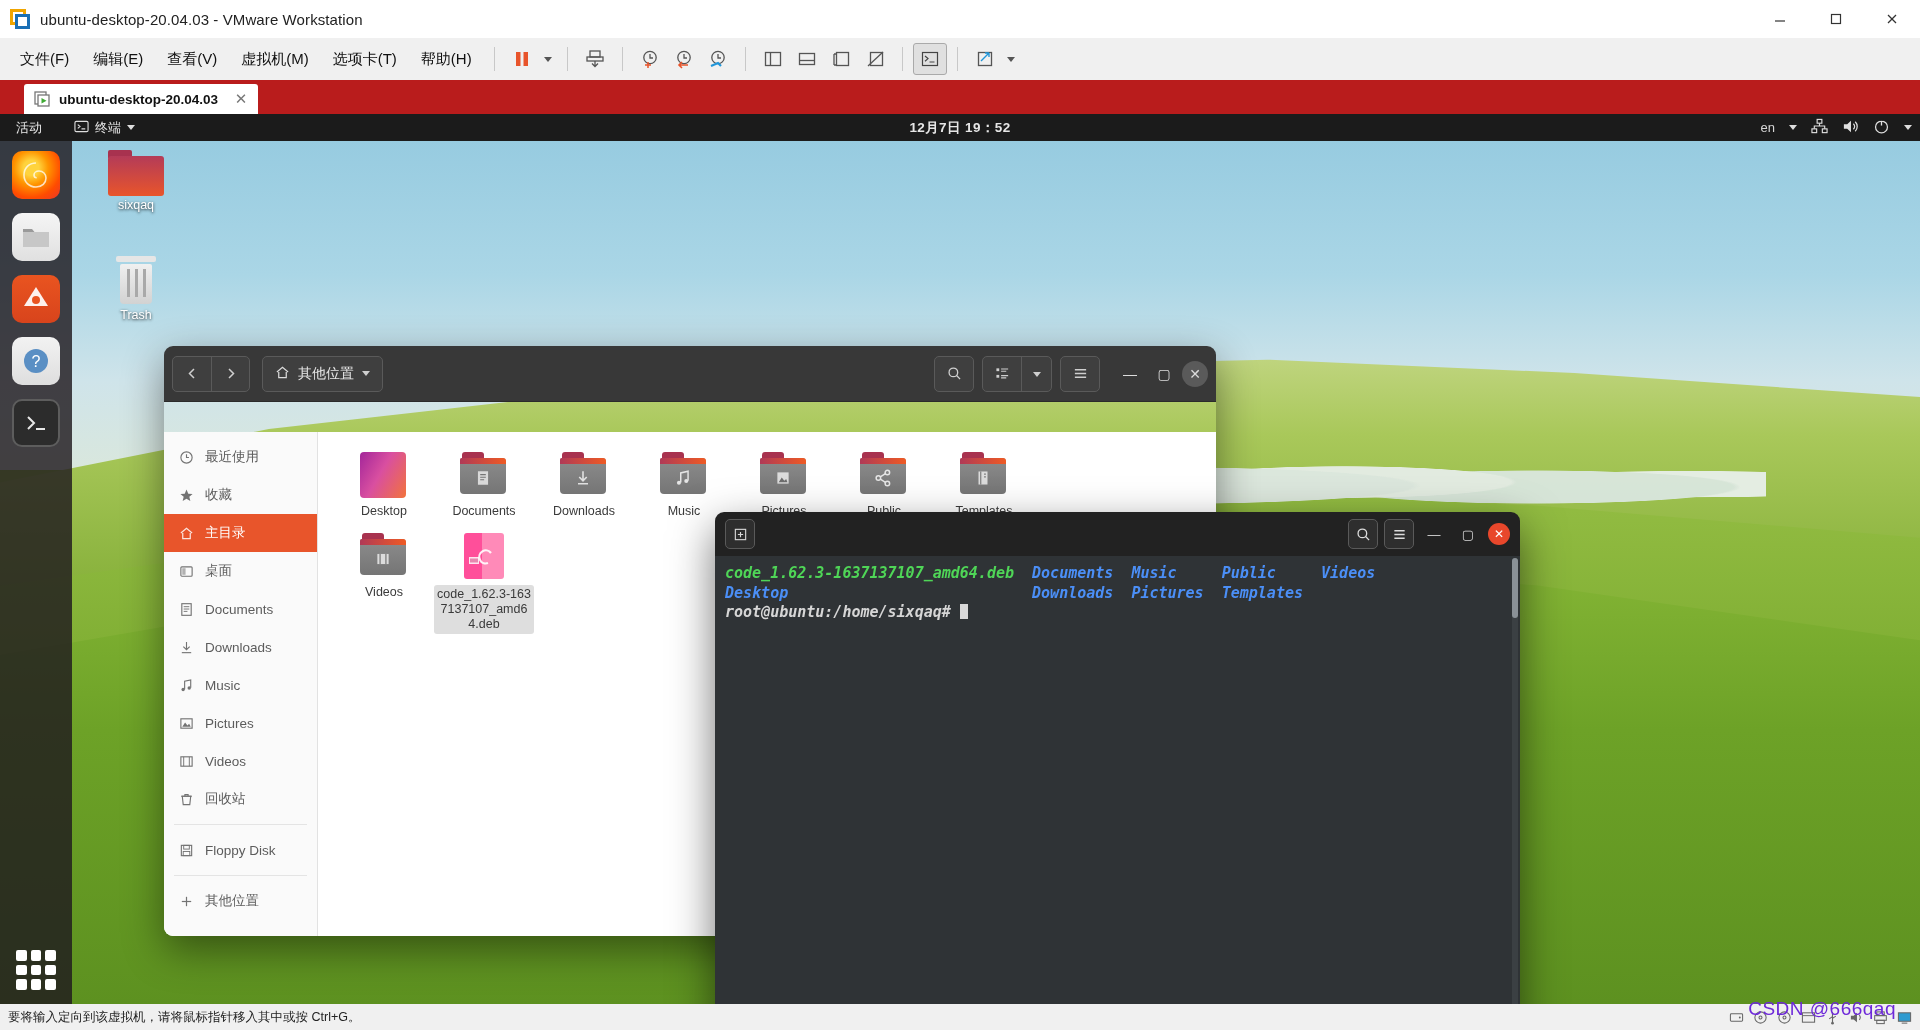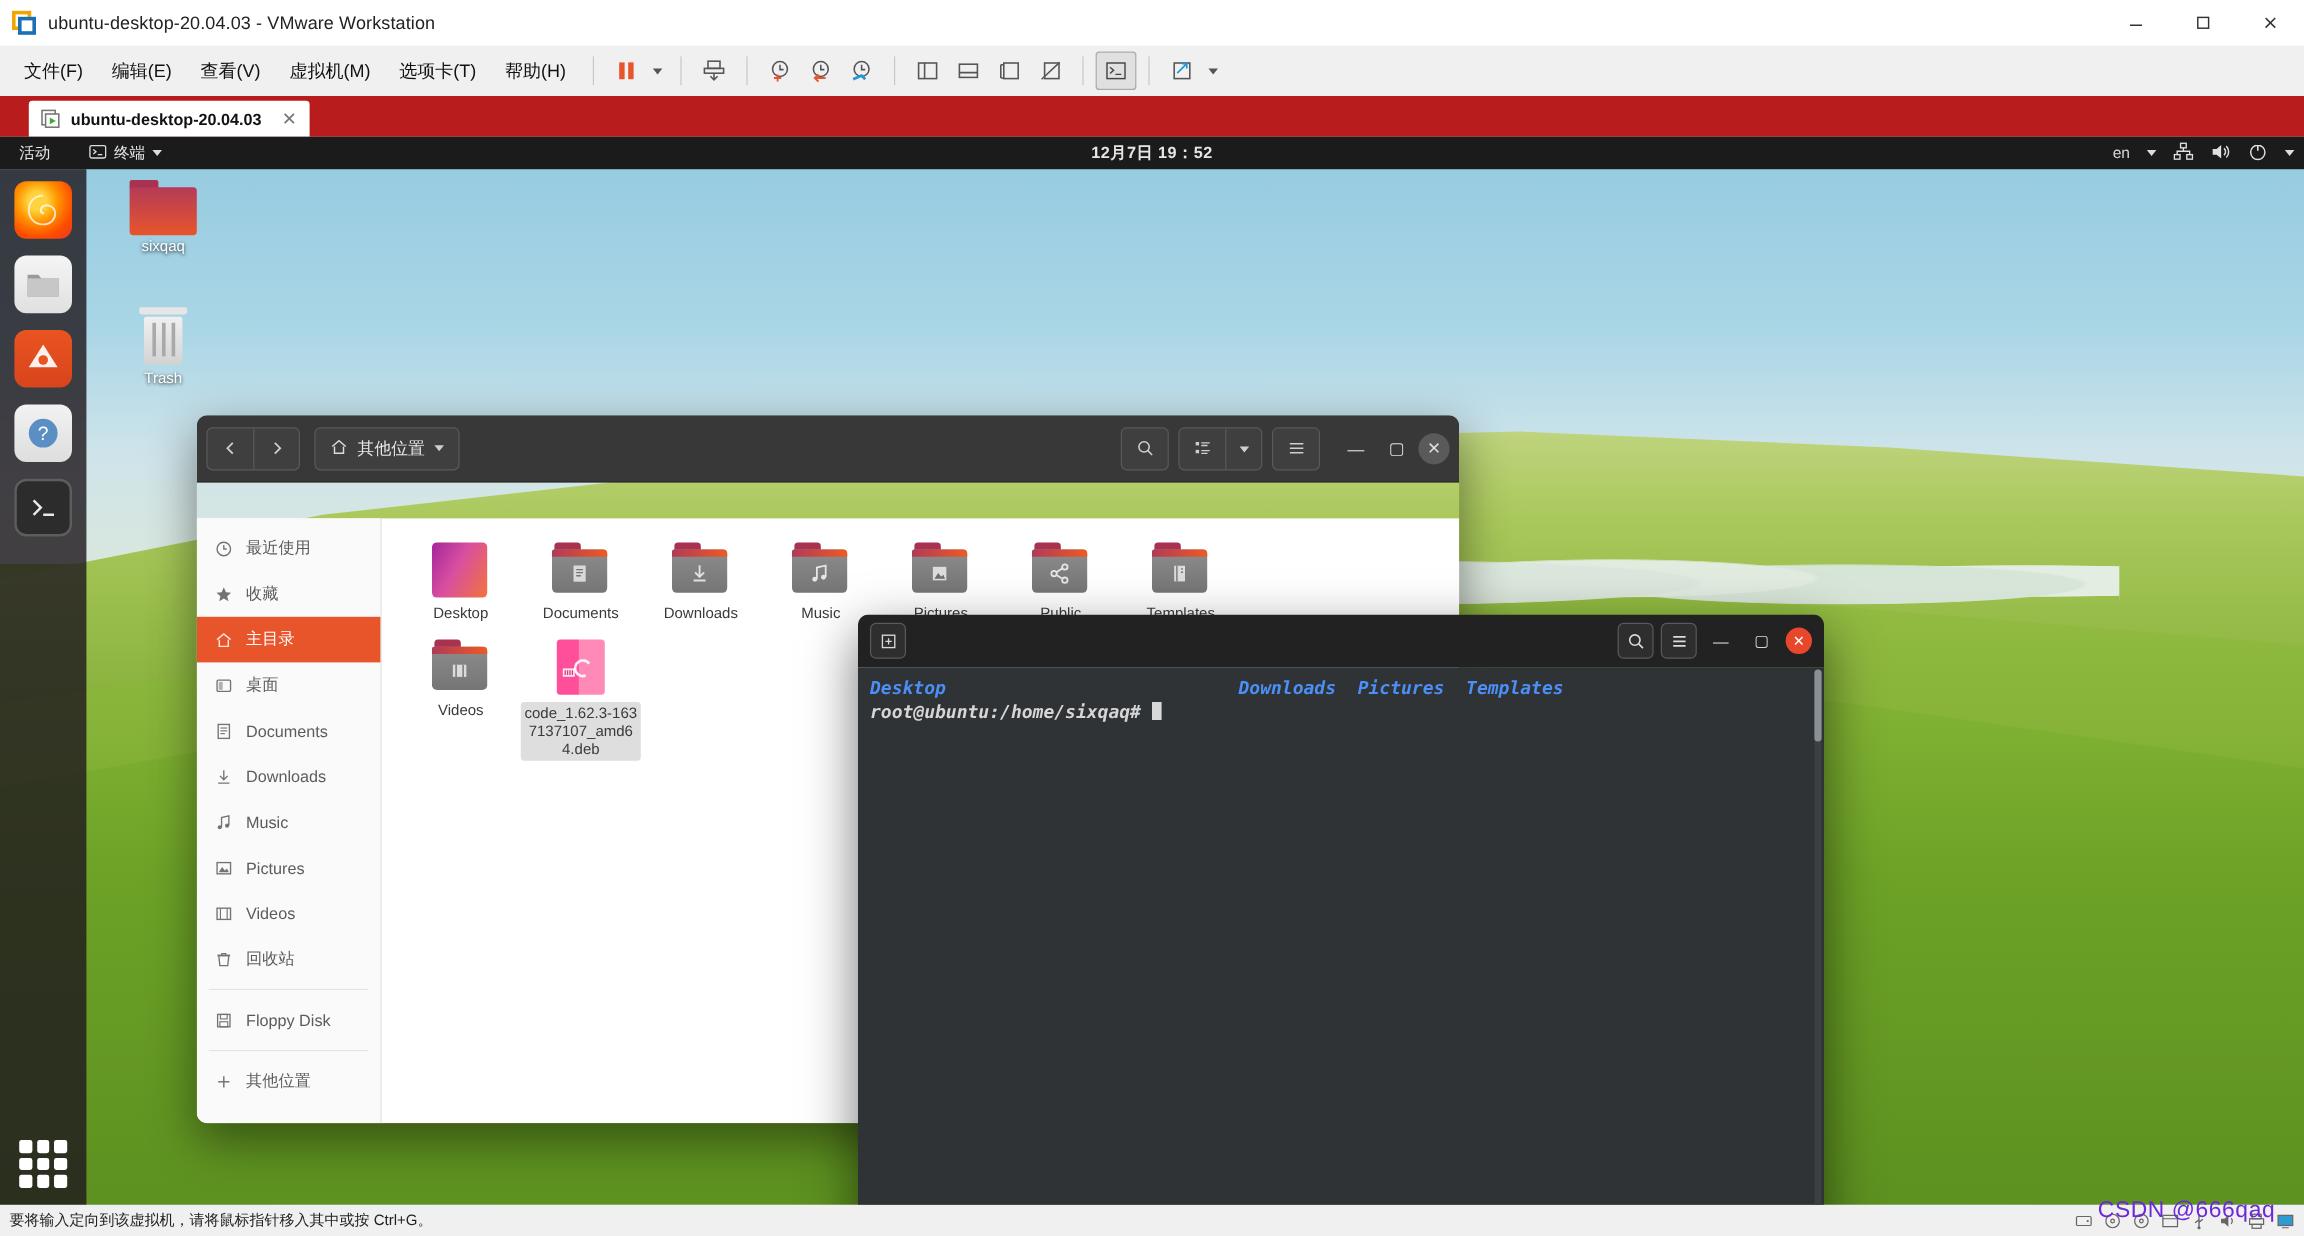--- a/index.html
+++ b/index.html
@@ -789,20 +789,21 @@
                 <line x1="2.5" y1="12" x2="13.5" y2="12" stroke="#dcdcdc" stroke-width="1.4"></line>
               </svg>
           </div>
           <div class="term-wb">—</div>
           <div class="term-wb">▢</div>
           <div class="term-wb close">✕</div>
         </div>
       </div>
       <div class="term-body">
         <div id="term-lines">
+            <div class="term-line"><span class="t-green">code_1.62.3-1637137107_amd64.deb</span><span class="t-prompt">  </span><span class="t-blue">Documents</span><span class="t-prompt">  </span><span class="t-blue">Music</span><span class="t-prompt">     </span><span class="t-blue">Public</span><span class="t-prompt">     </span><span class="t-blue">Videos</span></div>
             <div class="term-line"><span class="t-blue">Desktop</span><span class="t-prompt">                           </span><span class="t-blue">Downloads</span><span class="t-prompt">  </span><span class="t-blue">Pictures</span><span class="t-prompt">  </span><span class="t-blue">Templates</span></div>
             <div class="term-line"><span class="t-prompt">root@ubuntu:/home/sixqaq# </span><span class="t-cursor"></span></div>
           </div>
         <div class="term-scroll">
             <i></i>
           </div>
       </div>
     </div>
 
   </div>

